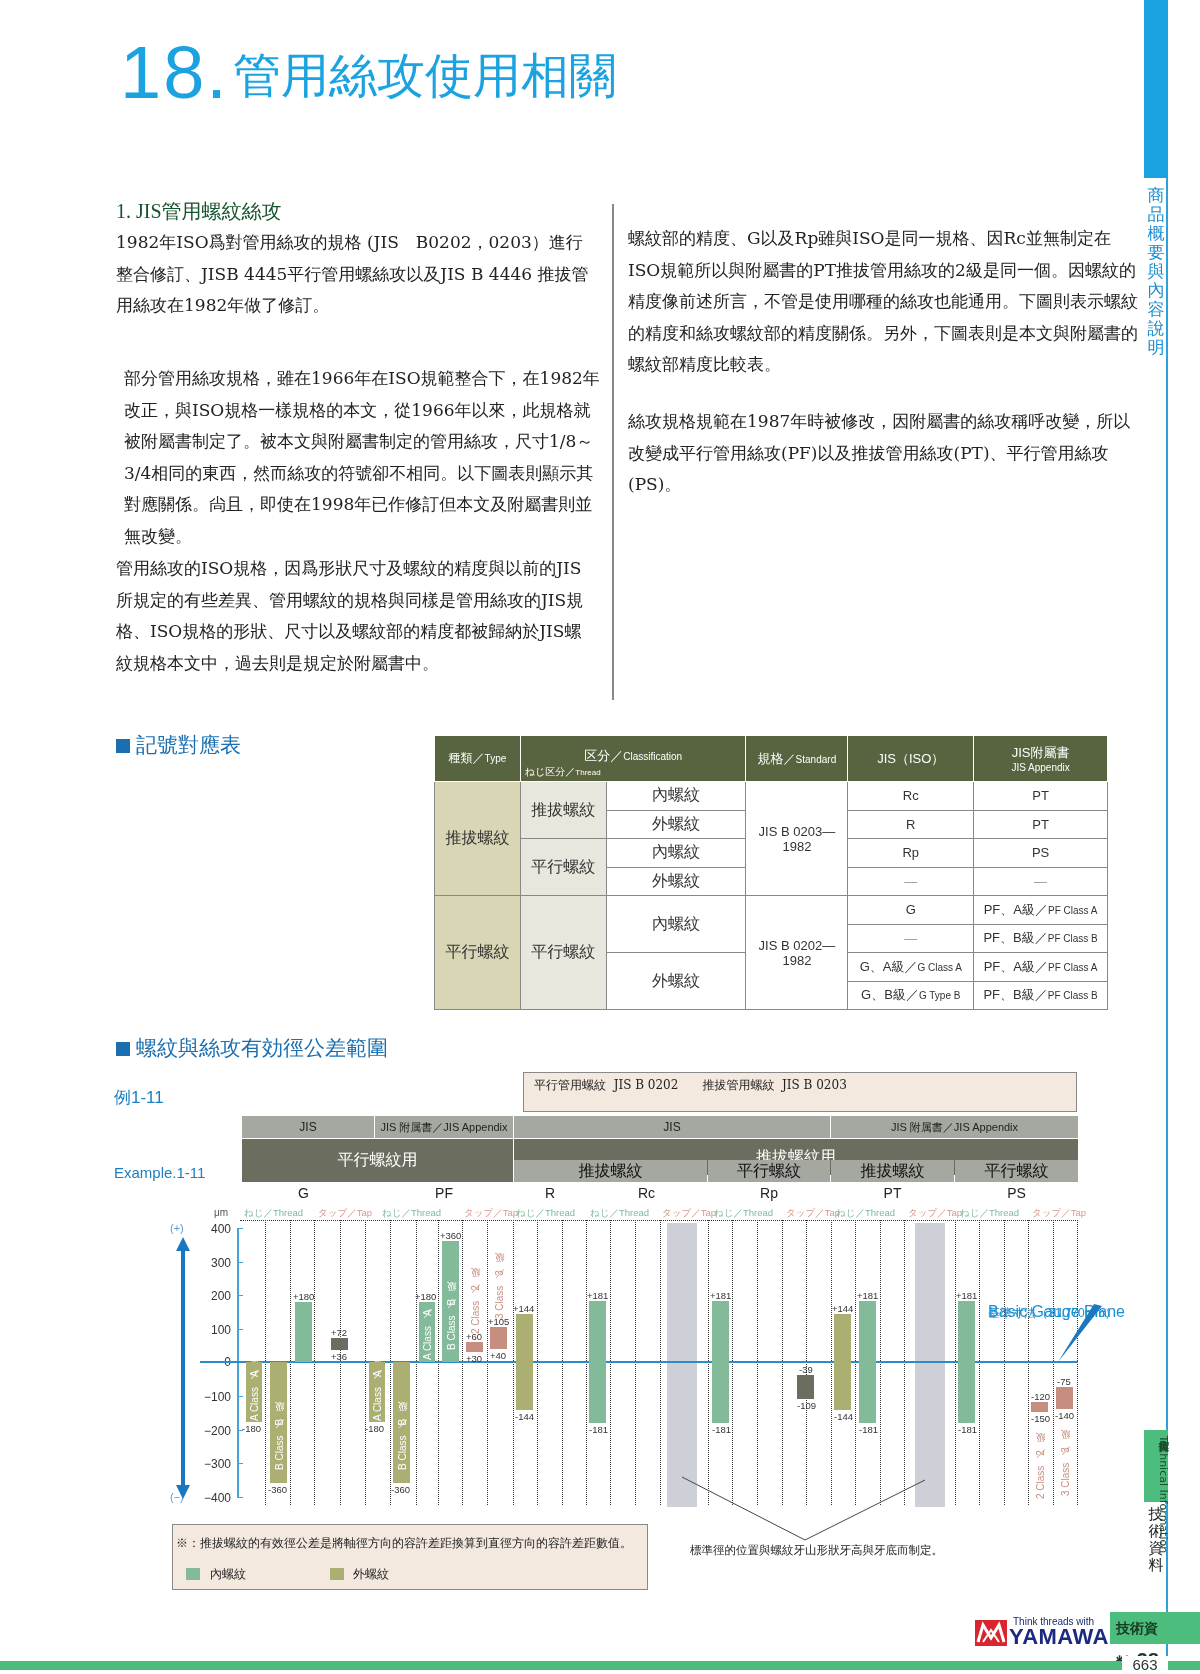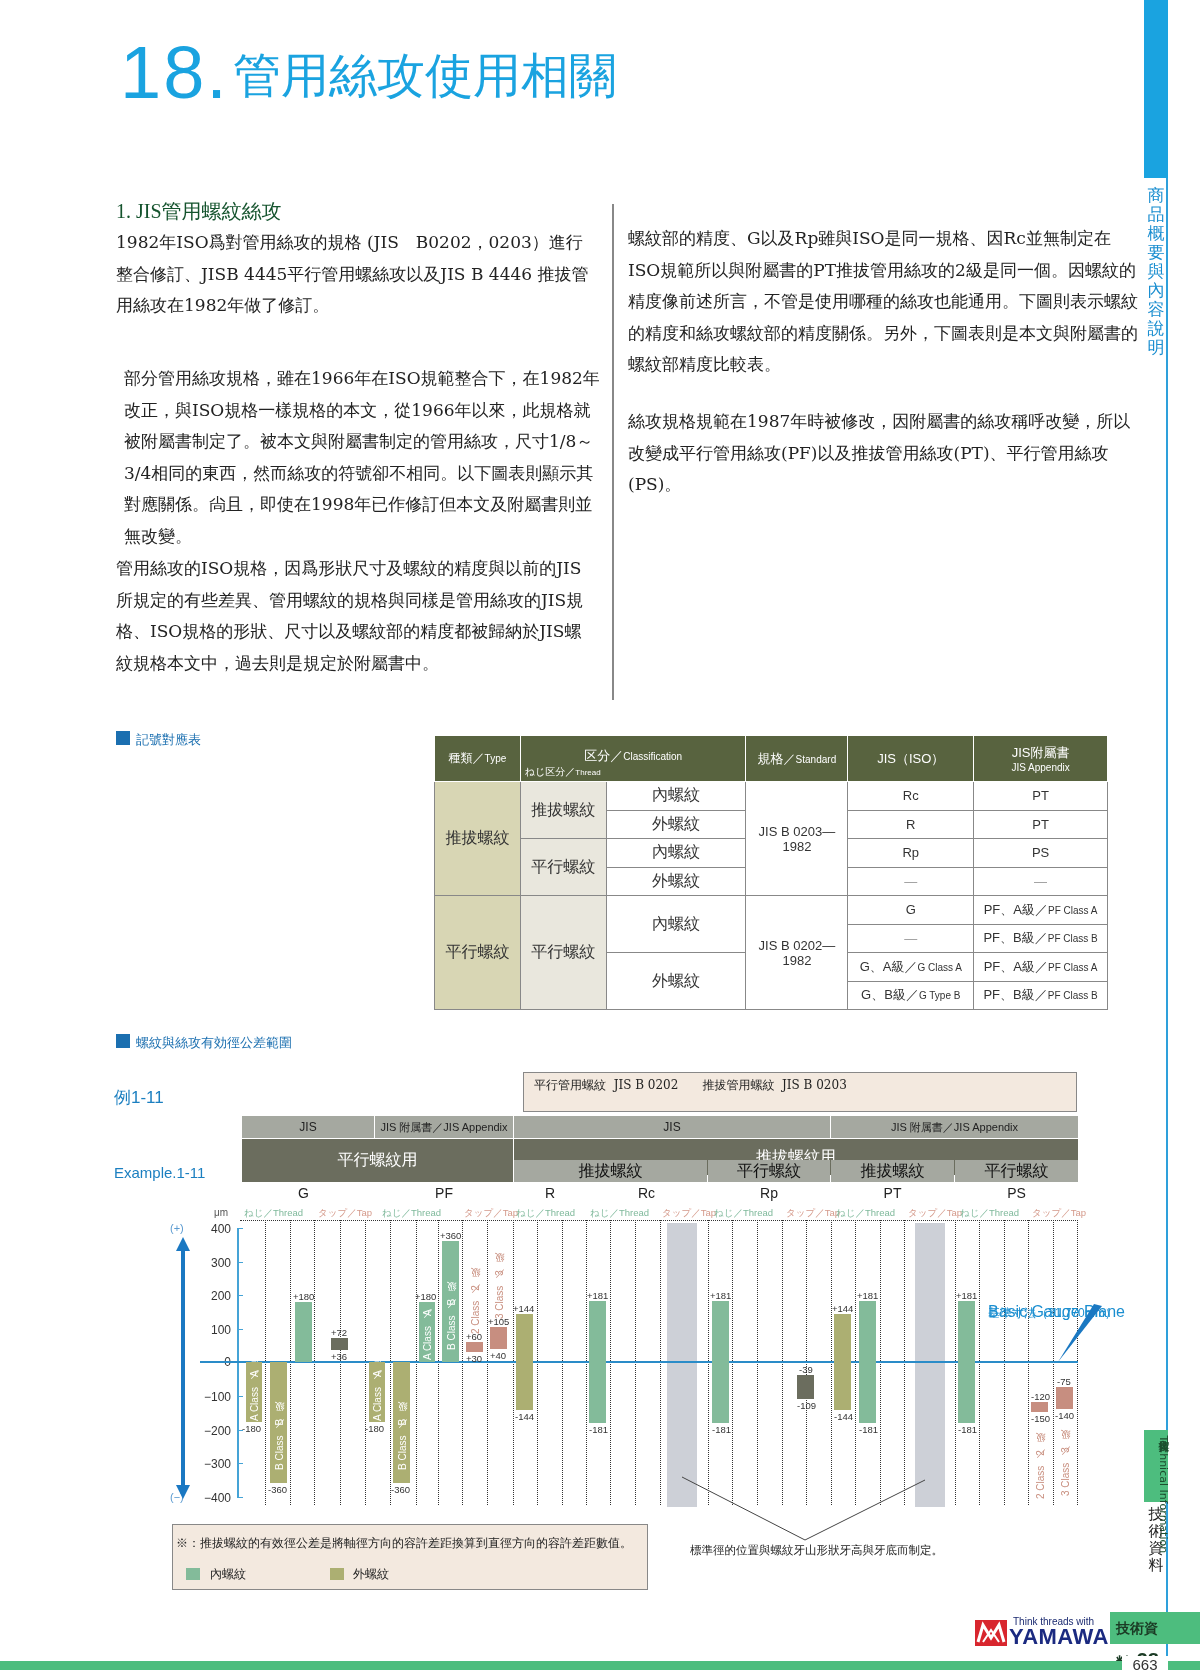--- a/index.html
+++ b/index.html
@@ -22,21 +22,21 @@
   .rail-green-txt { left: 1143px; top: 1432px; width: 26px; font-size: 11px; color: #1b4d2d; line-height: 12px;
                     writing-mode: vertical-rl; font-family: "DejaVu Sans", sans-serif; }
   .rail-bottom-txt { left: 1146px; top: 1506px; width: 20px; font-size: 15px; line-height: 17px; text-align: center;
                      font-family: "DejaVu Sans", sans-serif; color: #222; }
 
   
   .h2 { color: #14532d; font-size: 20px; font-family: Liberation Serif, serif; }
   .para { font-size: 17px; line-height: 31.5px; color: #222; }
   .col-divider { left: 612px; top: 204px; width: 2px; height: 496px; background: #888; }
 
-  .sec-h { color: #1b6fb0; font-size: 13px; font-family: "DejaVu Sans", sans-serif; }
+  .sec-h { color: #1b6fb0; font-size: 21px; font-family: "DejaVu Sans", sans-serif; }
   .sec-h .sq { display: inline-block; width: 14px; height: 14px; background: #1b6fb0; margin-right: 6px; vertical-align: -1px; }
 
   
   table.std { border-collapse: collapse; position: absolute; left: 434px; top: 735px; width: 674px;
               font-family: "Liberation Sans", sans-serif; }
   table.std th { background: #58633f; color: #fff; font-weight: normal; font-size: 12px; border: 1px solid #fff;
                  height: 46px; }
   table.std td { border: 1px solid #888; font-size: 13px; text-align: center; height: 28.5px; color: #333; }
   td.type { background: #d8d6b4; font-family: "DejaVu Sans", sans-serif; font-size: 16px !important; }
   td.thr { background: #e9e7dd; font-family: "DejaVu Sans", sans-serif; font-size: 16px !important; }

